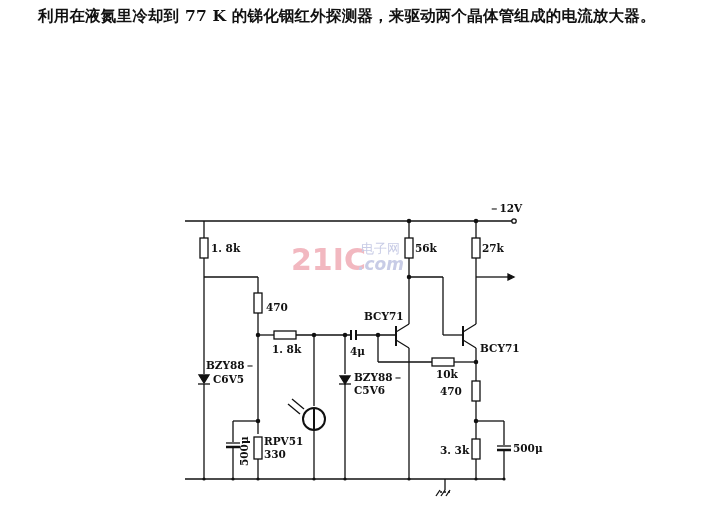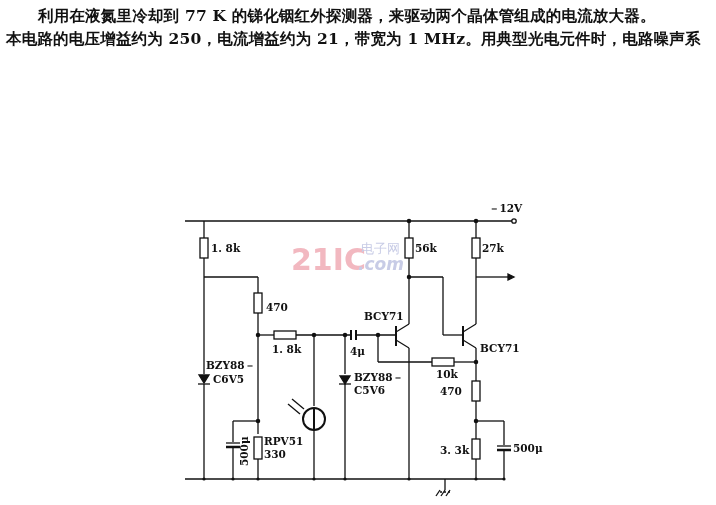--- a/index.html
+++ b/index.html
@@ -13,21 +13,20 @@
   .lbl { font-family:"DejaVu Serif", serif; font-size:10.5px; font-weight:bold; fill:#111; }
   .wm1 { font-family:"DejaVu Sans", sans-serif; font-size:30px; font-weight:bold; fill:#f2b8c0; }
   .wm2 { font-family:"DejaVu Sans", sans-serif; font-size:13px; fill:#c8cce6; }
   .wm3 { font-family:"DejaVu Sans", sans-serif; font-size:17px; font-style:italic; font-weight:bold; fill:#c8cce6; }
 </style>
 </head>
 <body>
 
 <div class="desc">
   <p class="first">利用在液氮里冷却到 77 K 的锑化铟红外探测器，来驱动两个晶体管组成的电流放大器。</p>
-  <p>本电路的电压增益约为 250，电流增益约为 21，带宽为 1 MHz。用典型光电元件时，电路噪声系</p>
 </div>
 
 <svg class="schem" width="716" height="505" viewBox="0 0 716 505" stroke="#111" stroke-width="1.3" fill="none">
 
   <g stroke="none">
     <text class="wm1" x="291" y="270">21IC</text>
     <text class="wm2" x="361" y="253">电子网</text>
     <text class="wm3" x="358" y="270">.com</text>
   </g>
 

